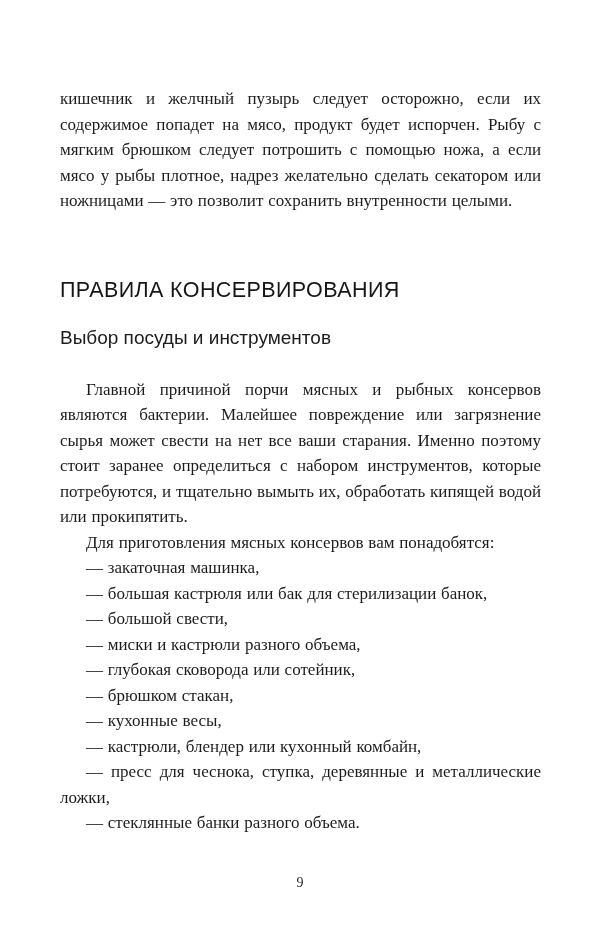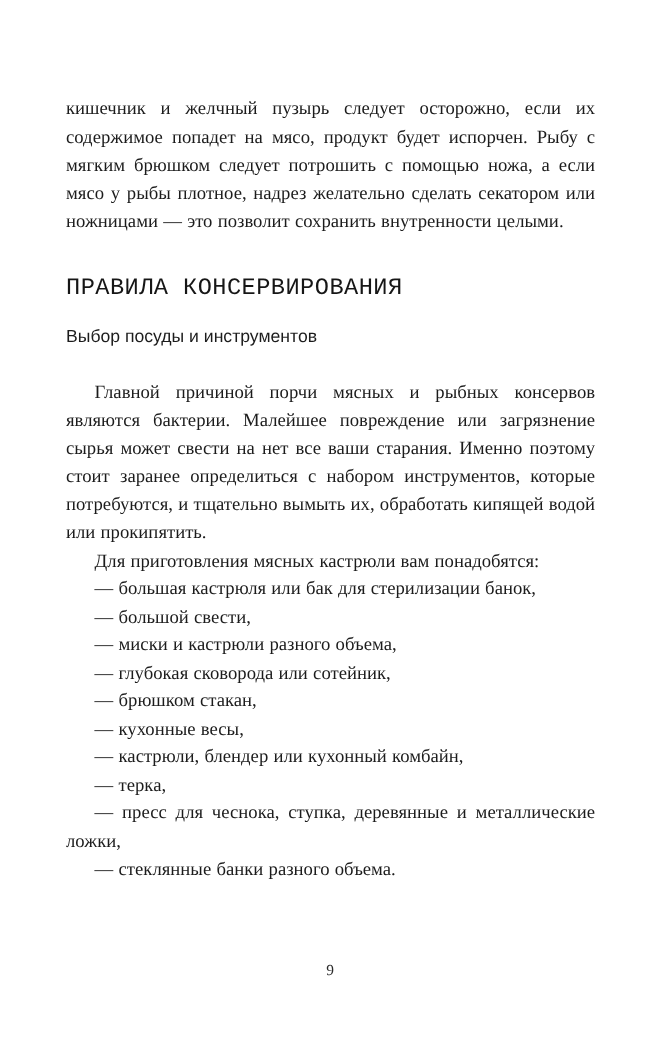--- a/index.html
+++ b/index.html
@@ -29,31 +29,31 @@
     font-size: 17px;
     line-height: 1.5;
     text-align: justify;
     text-indent: 26px;
     word-spacing: 0.5px;
   }
   .para.no-indent {
     text-indent: 0;
   }
   .chapter-heading {
-    font-family: Liberation Mono, monospace;
+    font-family: Liberation Sans, sans-serif;
     font-size: 21.5px;
     font-weight: 400;
     letter-spacing: 0.4px;
-    margin: 36px 0 24px 0;
+    margin: 64px 0 24px 0;
     text-indent: 0;
     color: #161616;
   }
   .section-subheading {
     font-family: "Liberation Sans", sans-serif;
-    font-size: 16px;
+    font-size: 19px;
     font-weight: 400;
     margin: 0 0 28px 0;
     text-indent: 0;
     color: #1c1c1c;
   }
   .page-number {
     position: absolute;
     bottom: 56px;
     left: 0;
     right: 0;
@@ -69,30 +69,30 @@
   <div class="text-block">
 
     <p class="para no-indent">кишечник и желчный пузырь следует осторожно, если их содержимое попадет на мясо, продукт будет испорчен. Рыбу с мягким брюшком следует потрошить с помощью ножа, а если мясо у рыбы плотное, надрез желательно сделать секатором или ножницами — это позволит сохранить внутренности целыми.</p>
 
     <h1 class="chapter-heading">ПРАВИЛА КОНСЕРВИРОВАНИЯ</h1>
 
     <h2 class="section-subheading">Выбор посуды и инструментов</h2>
 
     <p class="para">Главной причиной порчи мясных и рыбных консервов являются бактерии. Малейшее повреждение или загрязнение сырья может свести на нет все ваши старания. Именно поэтому стоит заранее определиться с набором инструментов, которые потребуются, и тщательно вымыть их, обработать кипящей водой или прокипятить.</p>
 
-    <p class="para">Для приготовления мясных кастрюли вам понадобятся:</p>
+    <p class="para">Для приготовления мясных консервов вам понадобятся:</p>
 
+    <p class="para">— закаточная машинка,</p>
     <p class="para">— большая кастрюля или бак для стерилизации банок,</p>
     <p class="para">— большой свести,</p>
     <p class="para">— миски и кастрюли разного объема,</p>
     <p class="para">— глубокая сковорода или сотейник,</p>
     <p class="para">— брюшком стакан,</p>
     <p class="para">— кухонные весы,</p>
     <p class="para">— кастрюли, блендер или кухонный комбайн,</p>
-    <p class="para">— терка,</p>
     <p class="para">— пресс для чеснока, ступка, деревянные и металлические ложки,</p>
     <p class="para">— стеклянные банки разного объема.</p>
 
 
   </div>
 
   <div class="page-number">9</div>
 </div>
 
 </body></html>

